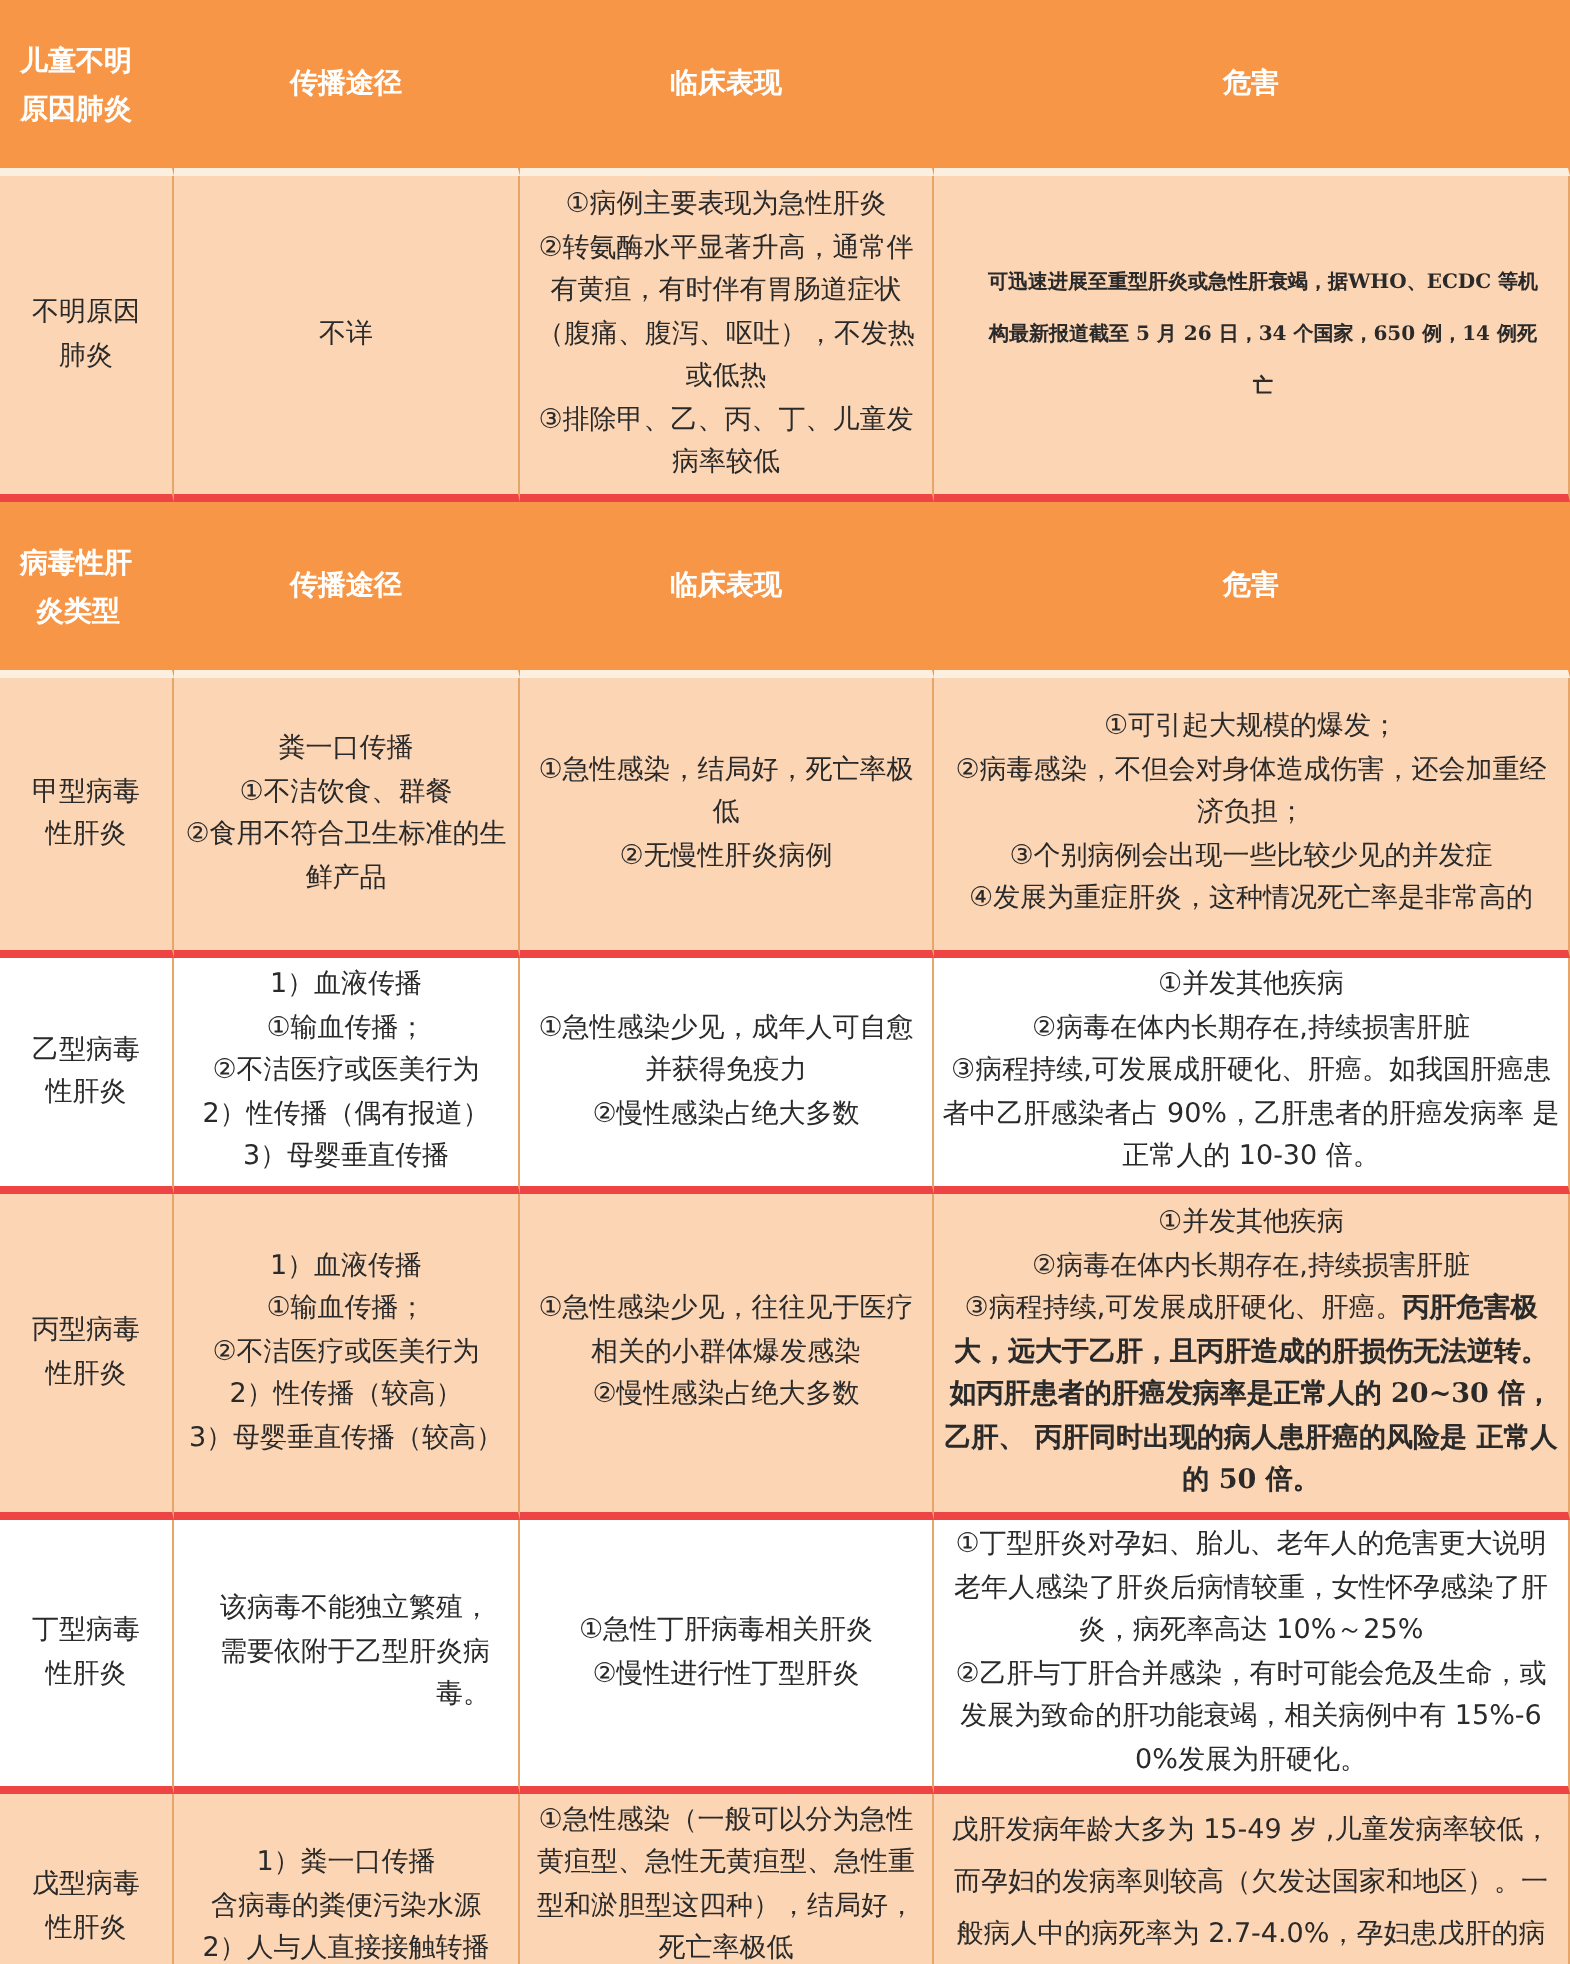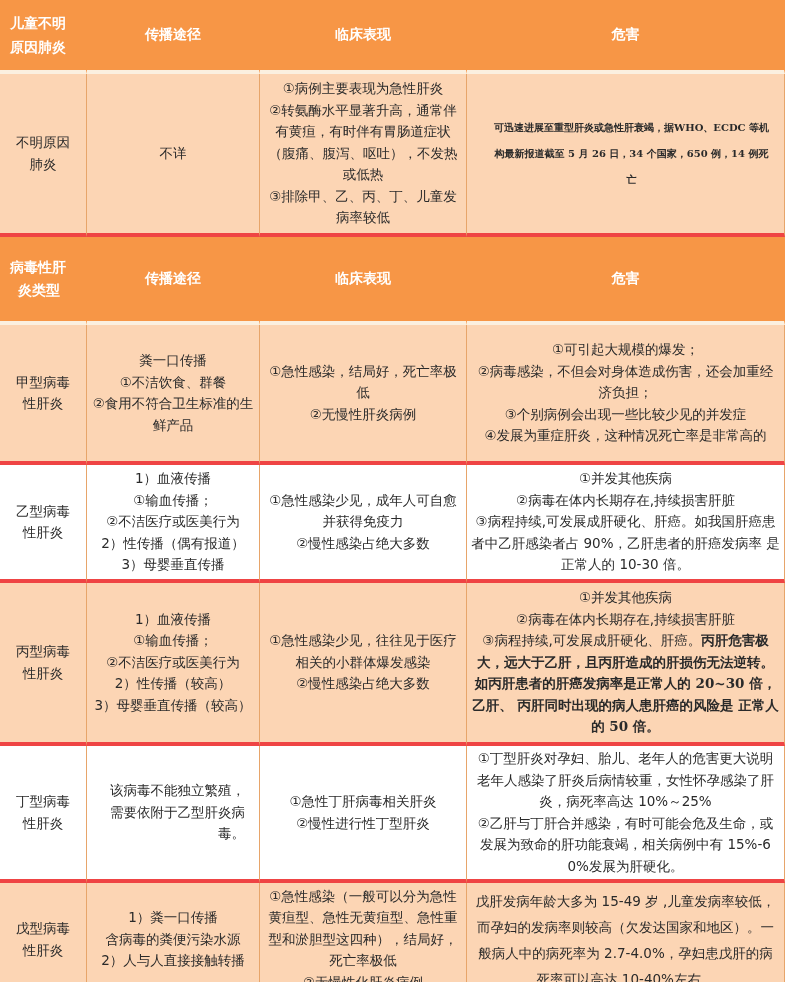--- a/index.html
+++ b/index.html
@@ -47,21 +47,21 @@
 
 <table class="hep">
   <colgroup>
       <col class="c1">
       <col class="c2">
       <col class="c3">
       <col class="c4">
     </colgroup>
   <tbody>
 
-    <tr class="hdr" style="height:74px">
+    <tr class="hdr" style="height:88px">
       <th class="first">
         <span class="line">儿童不明</span>
         <span class="line">原因肺炎</span>
       </th>
       <th>传播途径</th>
       <th>临床表现</th>
       <th>危害</th>
     </tr>
 
     <tr class="peach" style="height:163px">
@@ -78,21 +78,21 @@
         <span class="line">③排除甲、乙、丙、丁、儿童发病率较低</span>
       </td>
       <td style="padding:0 12px;">
         <span class="line bold" style="line-height:26px;font-size:10px;margin-left:12px;">可迅速进展至重型肝炎或急性肝衰竭，据WHO、ECDC 等机构最新报道截至 5 月 26 日，34 个国家，650 例，14 例死亡</span>
       </td>
     </tr>
 
     <tr class="hdr" style="height:88px">
       <th class="first">
         <span class="line">病毒性肝</span>
-        <span class="line" style="padding-left:8px;font-family:Liberation Serif, serif;">炎类型</span>
+        <span class="line" style="padding-left:8px;">炎类型</span>
       </th>
       <th>传播途径</th>
       <th>临床表现</th>
       <th>危害</th>
     </tr>
 
     <tr class="peach" style="height:140px">
       <td class="first">
         <span class="line">甲型病毒</span>
         <span class="line">性肝炎</span>

